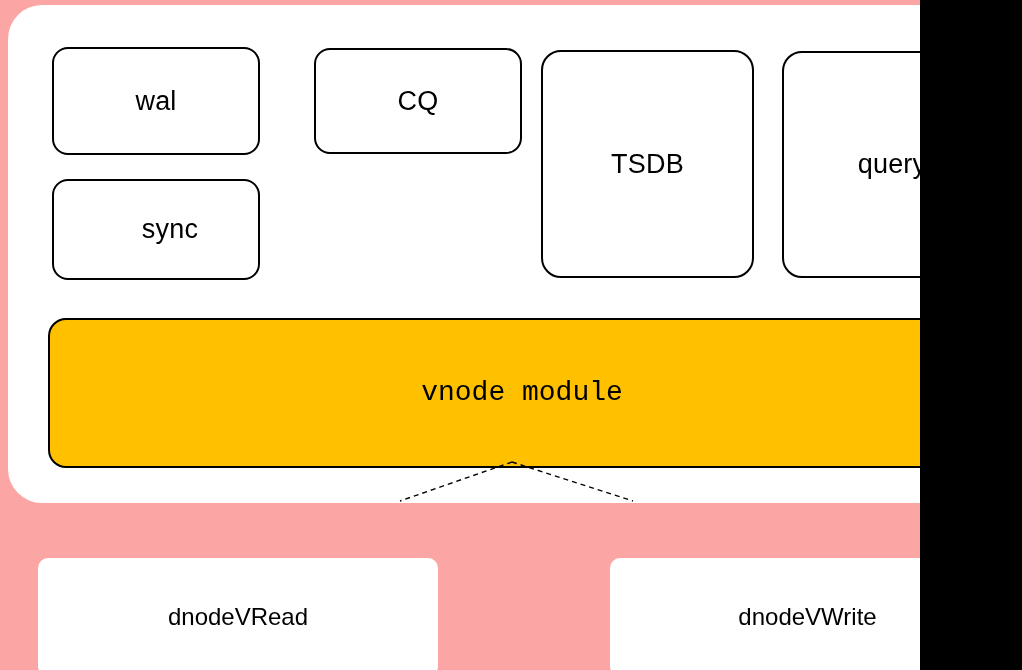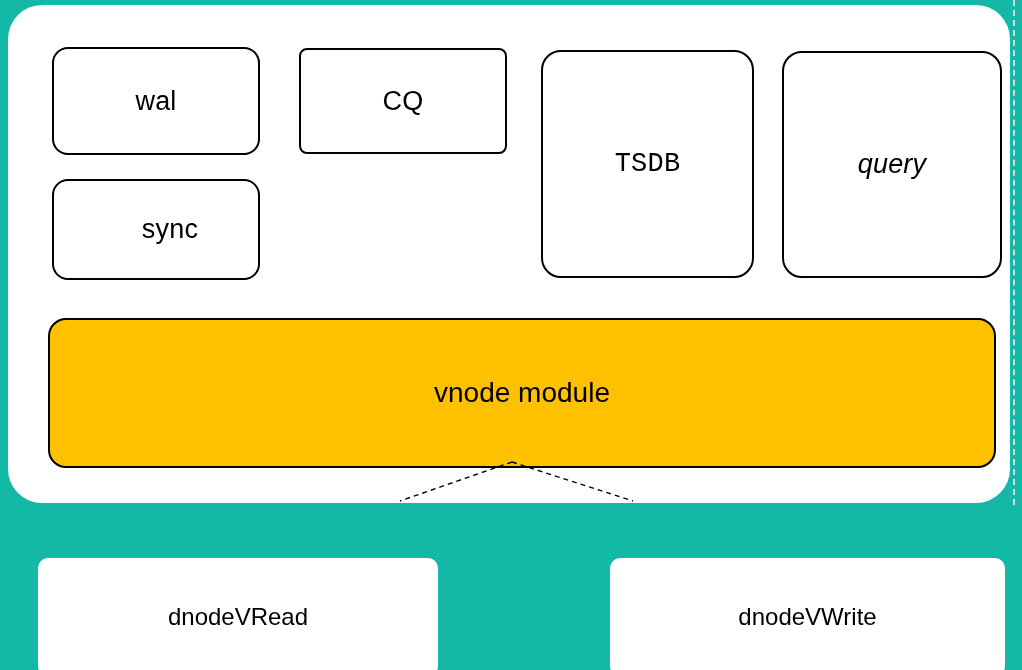--- a/index.html
+++ b/index.html
@@ -8,23 +8,23 @@
     background: #000000;
   }
   body {
     width: 1022px;
     height: 670px;
     overflow: hidden;
     font-family: "Liberation Sans", sans-serif;
   }
   #stage {
     position: relative;
-    width: 1022px;
+    width: 920px;
     height: 670px;
-    background: #14b8a6;
+    background: #fca5a5;
     overflow: hidden;
   }
 
   
   .vnode-container {
     position: absolute;
     left: 8px;
     top: 5px;
     width: 1002px;
     height: 498px;
@@ -47,40 +47,41 @@
   }
   .mod-label {
     font-size: 27px;
     color: #000000;
     line-height: 1;
     letter-spacing: 0.2px;
     white-space: nowrap;
   }
 
   .box-wal    { left: 42px;  top: 40px;  width: 208px; height: 108px; }
-  .box-cq     { left: 289px; top: 41px;  width: 208px; height: 106px; border-radius: 8px; }
-  .box-tsdb   { left: 531px; top: 43px;  width: 213px; height: 228px; border-radius: 20px; font-family: Liberation Mono, monospace; }
-  .box-query  { left: 772px; top: 44px;  width: 220px; height: 227px; border-radius: 20px; font-style: italic; }
+  .box-cq     { left: 304px; top: 41px;  width: 208px; height: 106px; }
+  .box-tsdb   { left: 531px; top: 43px;  width: 213px; height: 228px; border-radius: 20px; }
+  .box-query  { left: 772px; top: 44px;  width: 220px; height: 227px; border-radius: 20px; }
   .box-sync   { left: 42px;  top: 172px; width: 208px; height: 101px; padding-left: 28px; }
   .box-events { left: 293px; top: 172px; width: 208px; height: 101px; }
 
   
   .vnode-module {
     position: absolute;
     left: 38px;
     top: 311px;
     width: 948px;
     height: 150px;
     background: #ffc000;
     border: 2px solid #000000;
     border-radius: 18px;
     box-sizing: border-box;
     display: flex;
     align-items: center;
     justify-content: center;
+    font-family: Liberation Mono, monospace;
   }
   .vnode-module-label {
     font-size: 28px;
     color: #000000;
     line-height: 1;
     white-space: nowrap;
   }
 
   
   .connectors {

